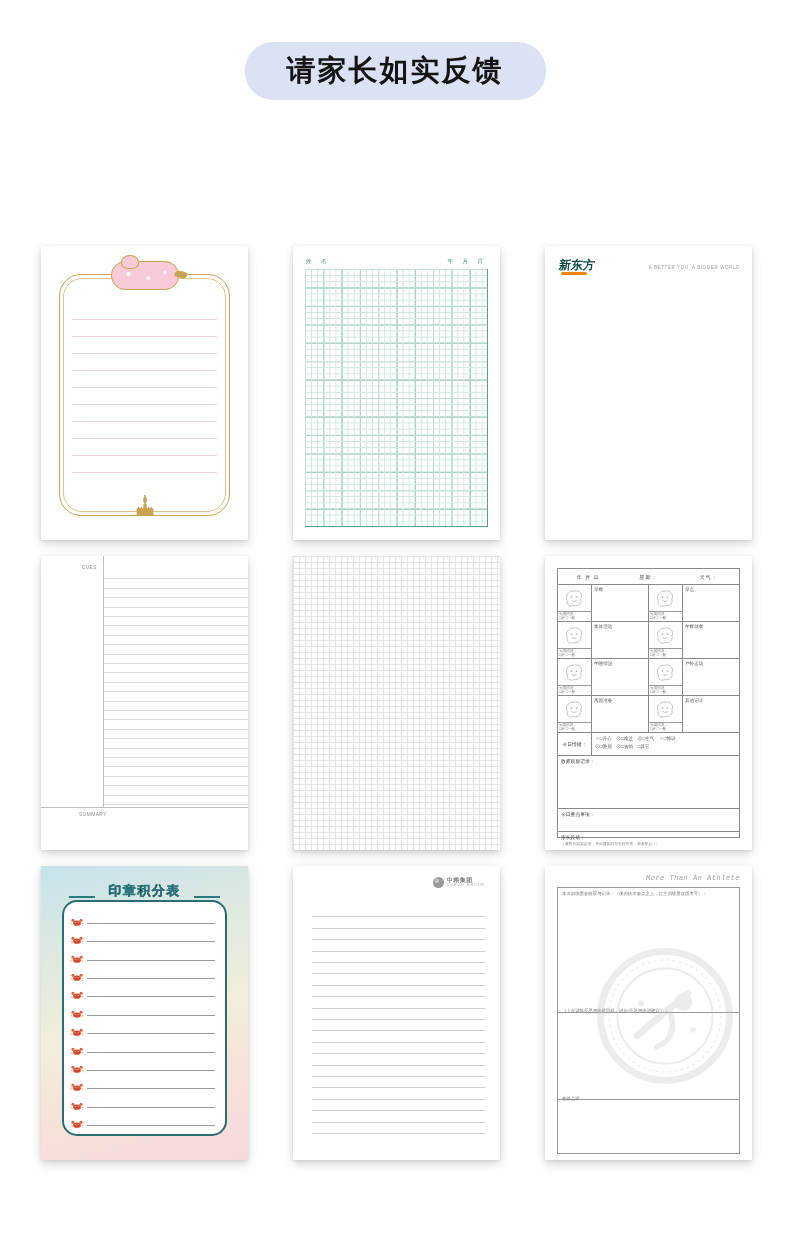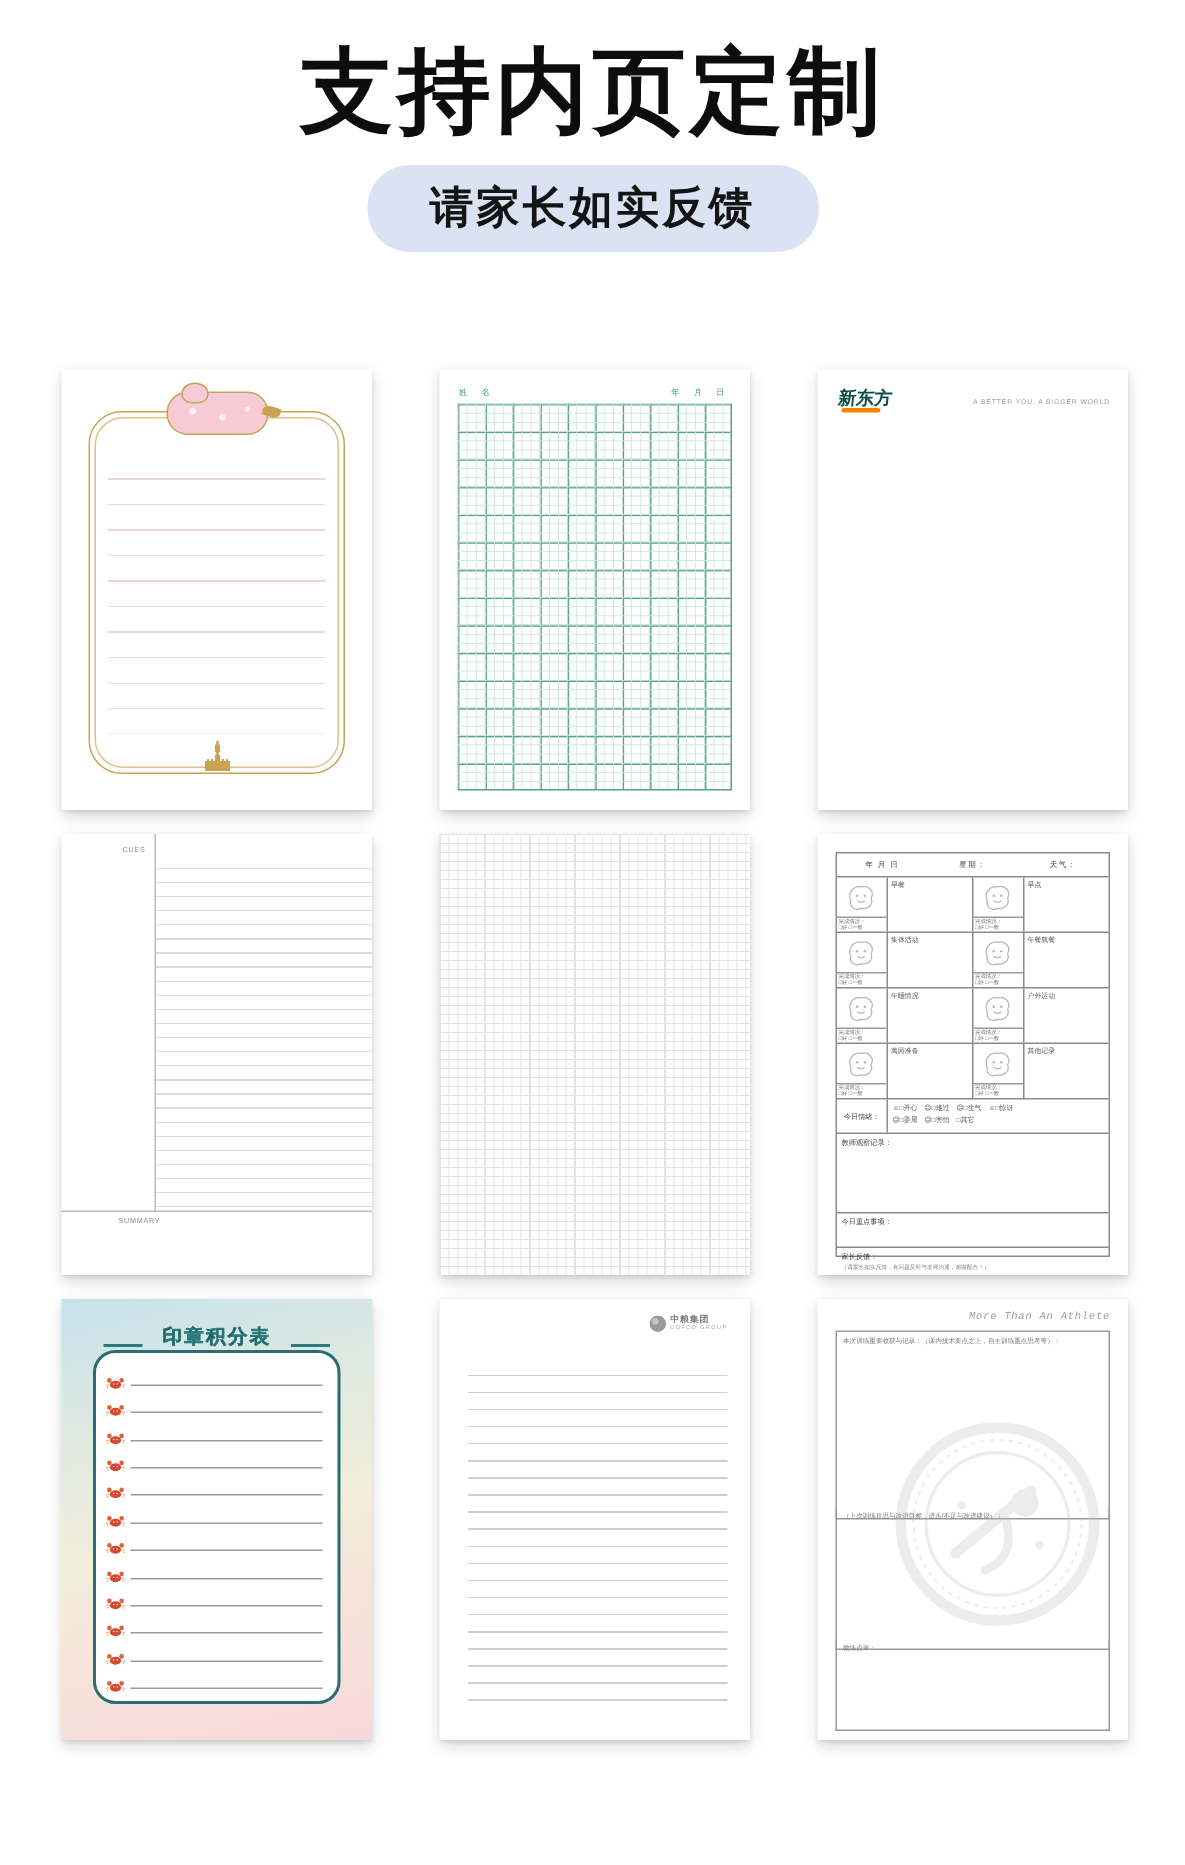--- a/index.html
+++ b/index.html
@@ -113,21 +113,20 @@
   .tr-b2{top:139px;height:88px;border-top:none;}
   .tr-b3{top:227px;height:54px;border-top:none;}
   .tr-mark{position:absolute;left:50px;top:80px;width:140px;height:140px;opacity:.28;pointer-events:none;}
 </style>
 </head>
 <body>
 
 <div class="page">
 
   <div class="hdr">
-    <div class="hdr-title">支持内页定制</div>
     <div class="hdr-pill">请家长如实反馈</div>
   </div>
 
   <div class="grid">
 
     <div class="card">
       <div class="fancy-frame">
         <div class="fancy-badge"></div>
         <div class="fancy-lines"></div>
         <div class="fancy-castle">

